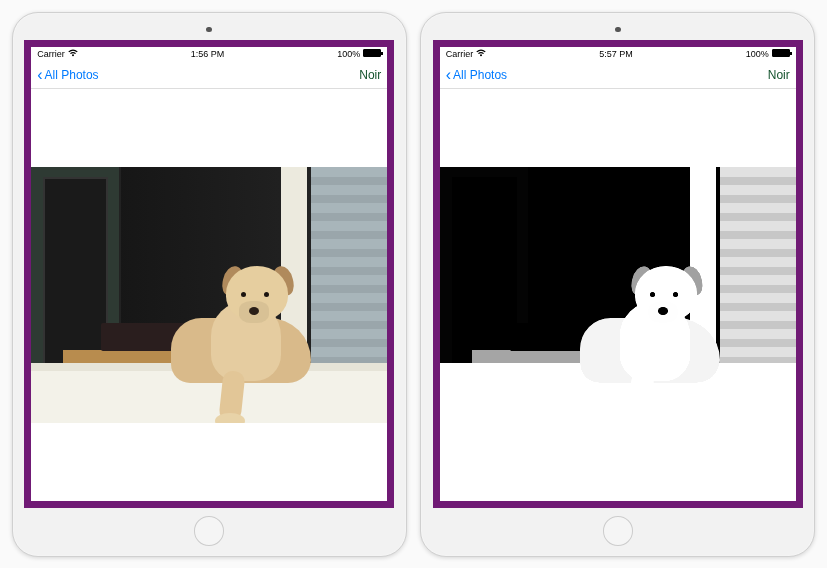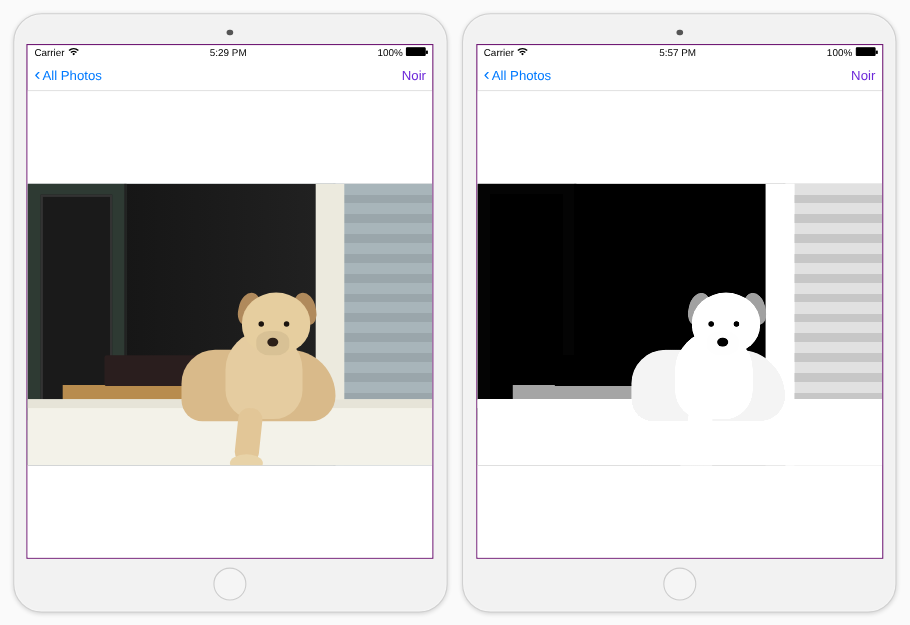--- a/index.html
+++ b/index.html
@@ -28,21 +28,21 @@
     }
     .camera {
       width: 6px; height: 6px;
       background: #555; border-radius: 50%;
       margin-bottom: 8px;
     }
     .screen {
       width: 370px;
       height: 475px;
       background: #fff;
-      border: 1px solid #701a75;
+      border: 7px solid #701a75;
       position: relative;
       overflow: hidden;
       display: flex;
       flex-direction: column;
     }
     .status-bar {
       height: 14px;
       display: flex;
       justify-content: space-between;
       align-items: center;
@@ -69,21 +69,21 @@
     .nav-bar {
       height: 28px;
       display: flex;
       justify-content: space-between;
       align-items: center;
       padding: 0 6px;
       border-bottom: 1px solid #ddd;
       font-size: 12px;
     }
     .nav-left { display: flex; align-items: center; color: #007aff; cursor: pointer; }
-    .nav-right { color: #6d28d9; cursor: pointer; }
+    .nav-right { color: #14532d; cursor: pointer; }
     .chevron { font-size: 16px; line-height: 1; font-weight: 300; margin-right: 2px;}
     .content {
       flex: 1;
       display: flex;
       align-items: center;
       justify-content: center;
       background: #fff;
     }
     .photo {
       width: 100%;
@@ -189,21 +189,21 @@
   <div class="screen">
     <div class="status-bar">
       <div class="status-left">
         <span>Carrier</span>
         <span class="wifi-icon">
           <svg width="10" height="8" viewBox="0 0 10 8">
               <path d="M5 7.2a1 1 0 100-2 1 1 0 000 2zM2 4.2a5 5 0 016 0l-.9.9a3.6 3.6 0 00-4.2 0L2 4.2zM.3 2.4a7.5 7.5 0 019.4 0l-.9.9a6.1 6.1 0 00-7.6 0l-.9-.9z" fill="#000"></path>
             </svg>
         </span>
       </div>
-      <span>5:29 PM</span>
+      <span>1:56 PM</span>
       <div class="status-right">
         <span>100%</span>
         <span class="battery"></span>
       </div>
     </div>
     <div class="nav-bar">
       <div class="nav-left">
         <span class="chevron">‹</span>
         <span>All Photos</span>
       </div>

